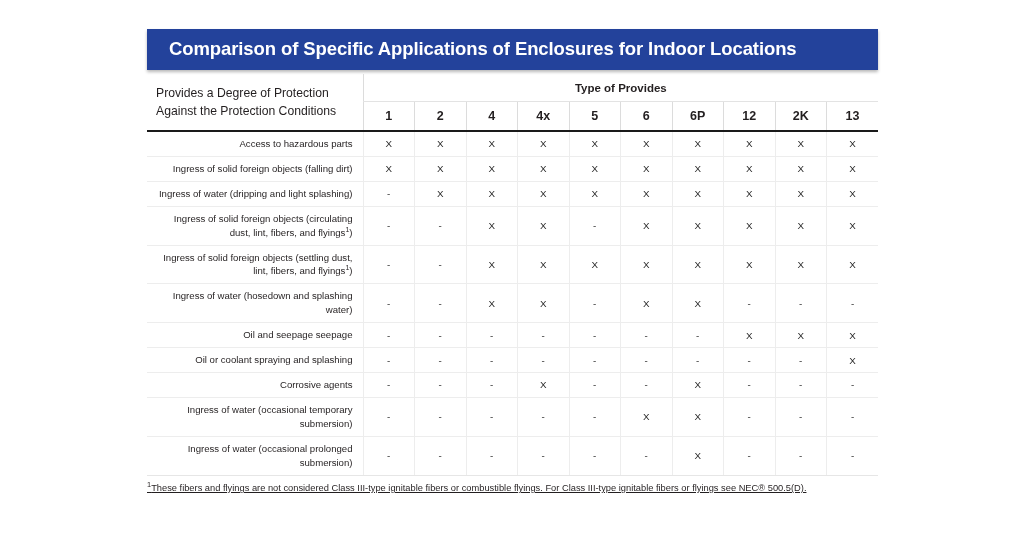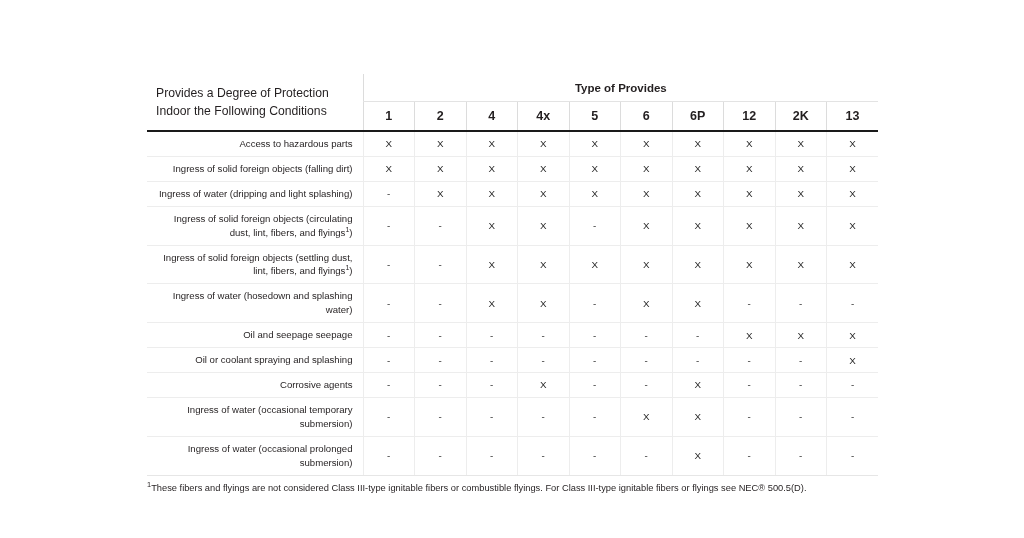--- a/index.html
+++ b/index.html
@@ -118,51 +118,55 @@
 
   
   #footnote {
     position: absolute;
     left: 147px;
     top: 482px;
     width: 740px;
     font-size: 9.3px;
     line-height: 1.4;
     color: #231f20;
+    text-decoration: underline;
   }
   #footnote sup { font-size: 7.4px; vertical-align: super; line-height: 0; }
 
   .sup { font-size: 7px; vertical-align: super; line-height: 0; }
 </style>
 </head>
 <body>
 
 <div id="page">
 
+  <div id="title-banner">
+    <span class="title-text">Comparison of Specific Applications of Enclosures for Indoor Locations</span>
+  </div>
 
   <div id="table-wrap">
     <table class="cmp">
       <colgroup id="colgroup-holder">
           <col class="labelcol">
           <col class="datacol">
           <col class="datacol">
           <col class="datacol">
           <col class="datacol">
           <col class="datacol">
           <col class="datacol">
           <col class="datacol">
           <col class="datacol">
           <col class="datacol">
           <col class="datacol">
         </colgroup>
       <thead>
         <tr>
           <th class="rowhead-title" rowspan="2">
             <div>Provides a Degree of Protection</div>
-            <div>Indoor the Following Conditions</div>
+            <div>Against the Protection Conditions</div>
           </th>
           <th class="group-title" id="group-title-cell" colspan="10">Type of Provides</th>
         </tr>
         <tr id="column-label-row">
             <th class="col-label">1</th>
             <th class="col-label">2</th>
             <th class="col-label">4</th>
             <th class="col-label">4x</th>
             <th class="col-label">5</th>
             <th class="col-label">6</th>

